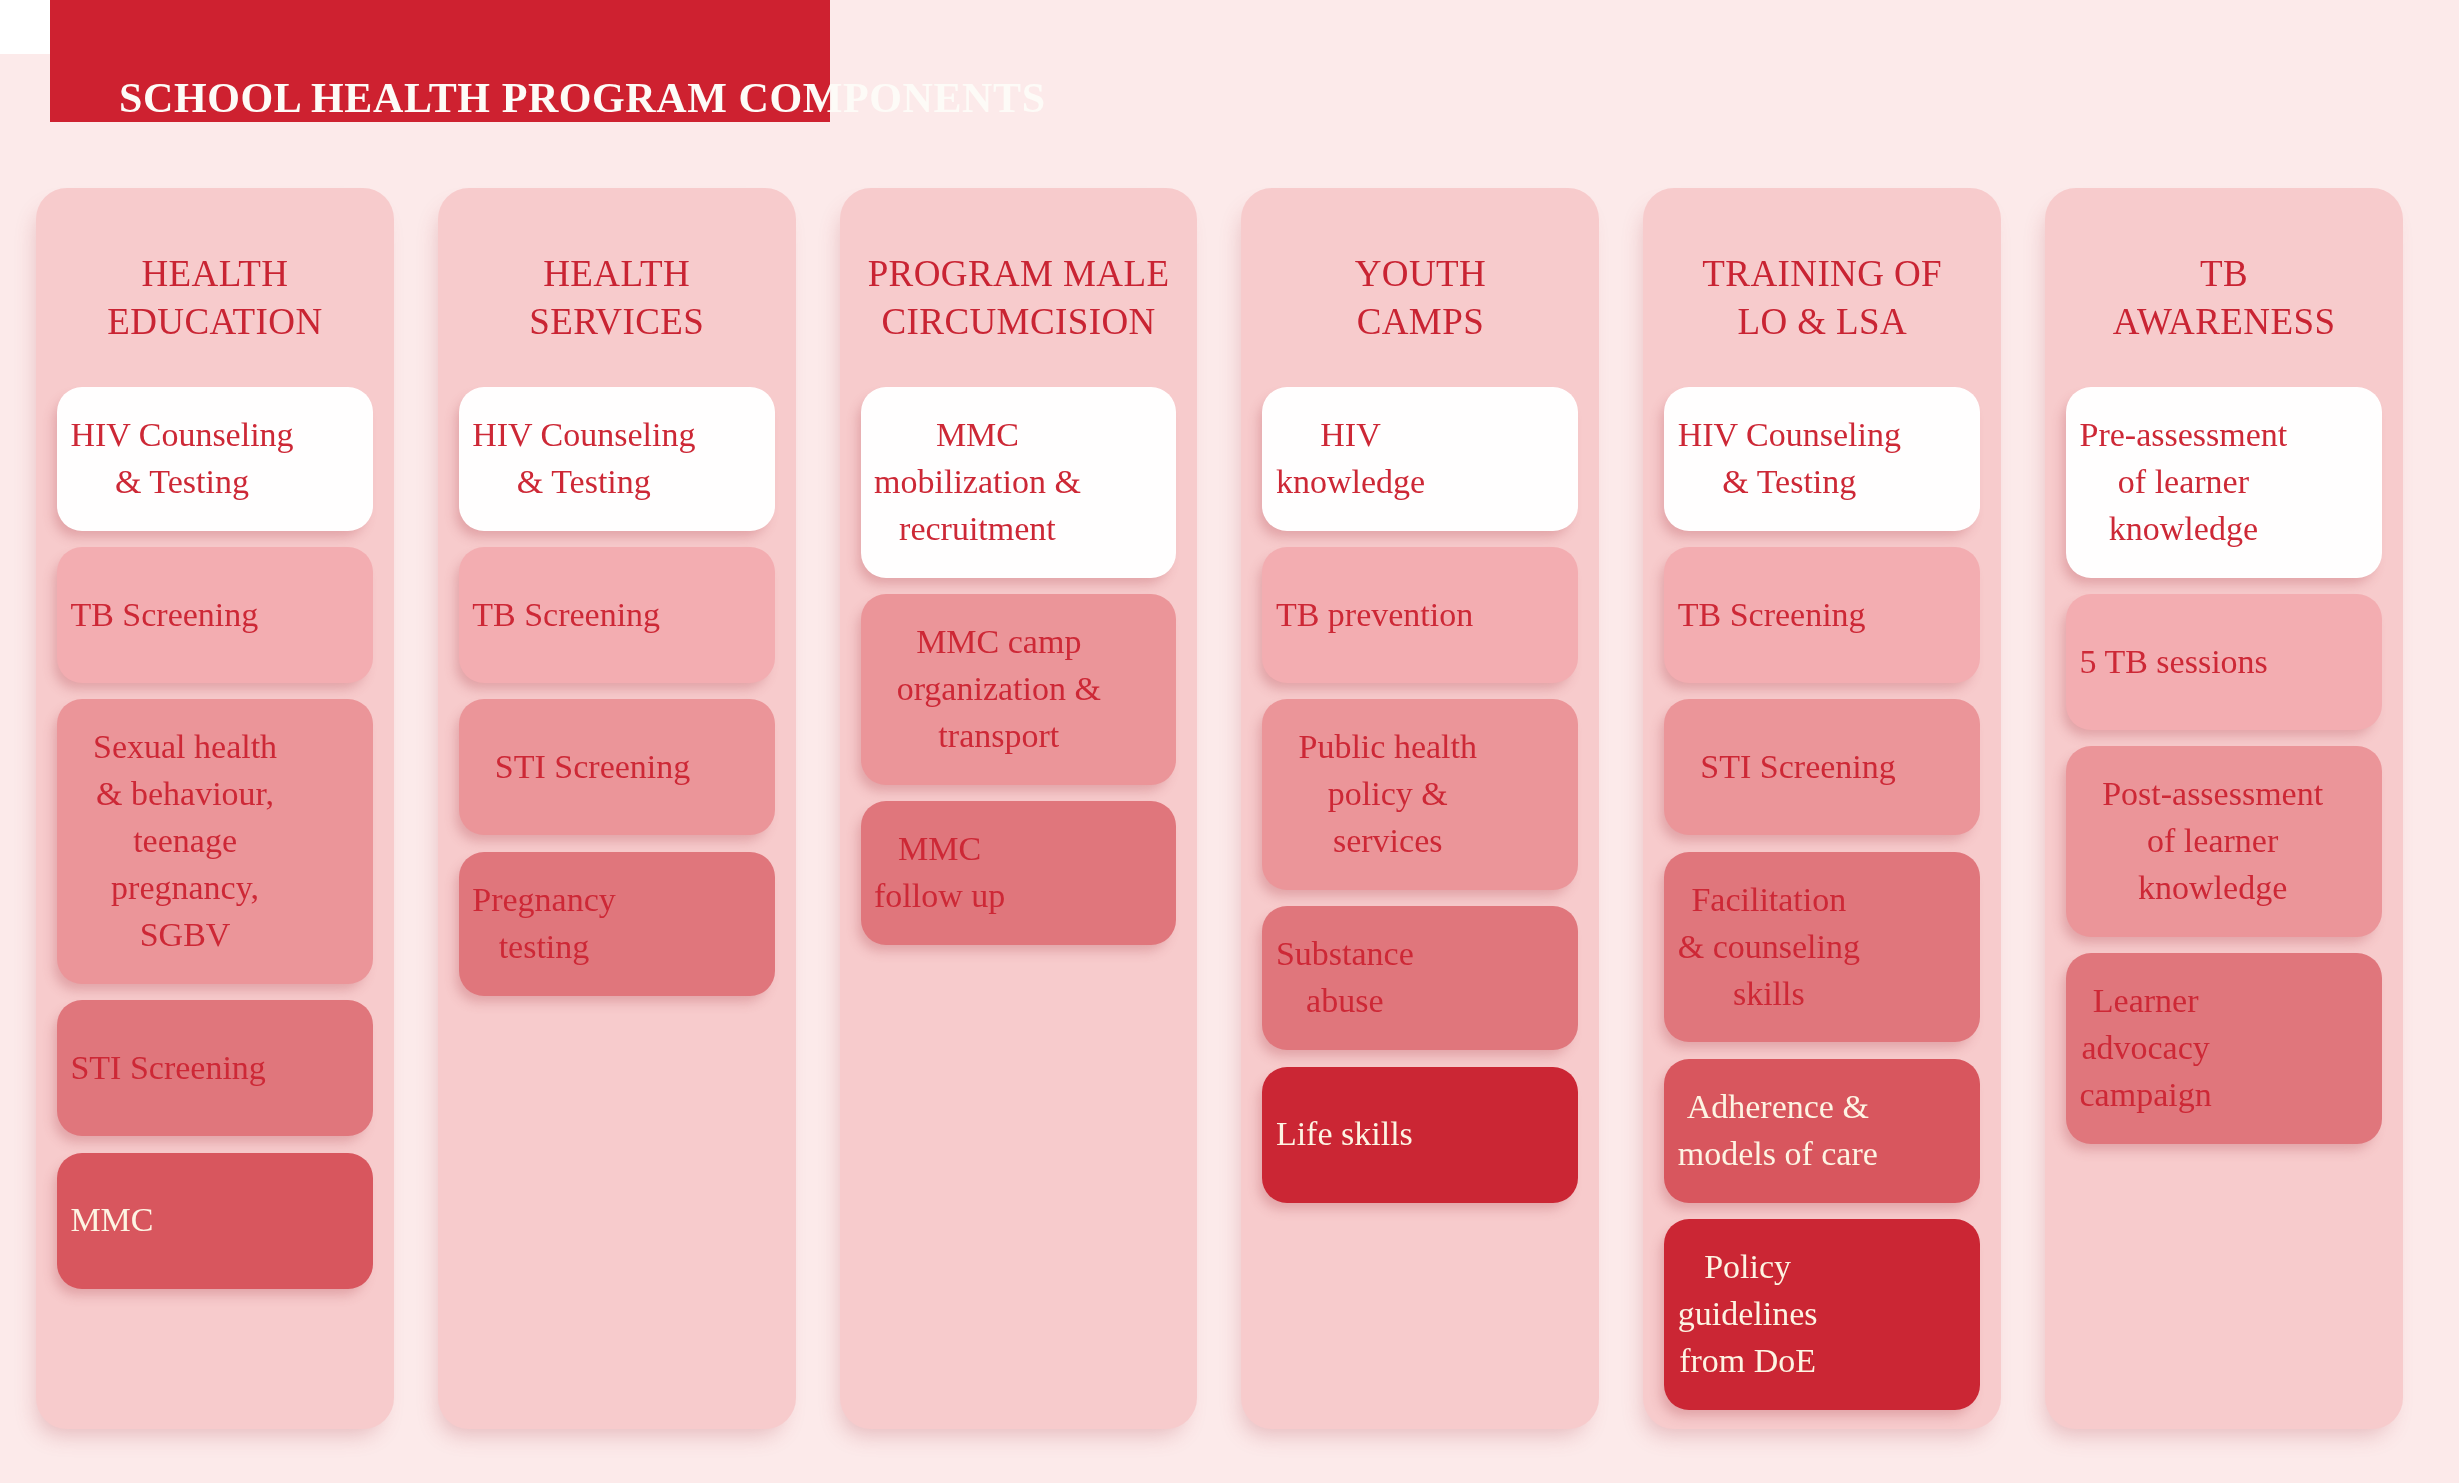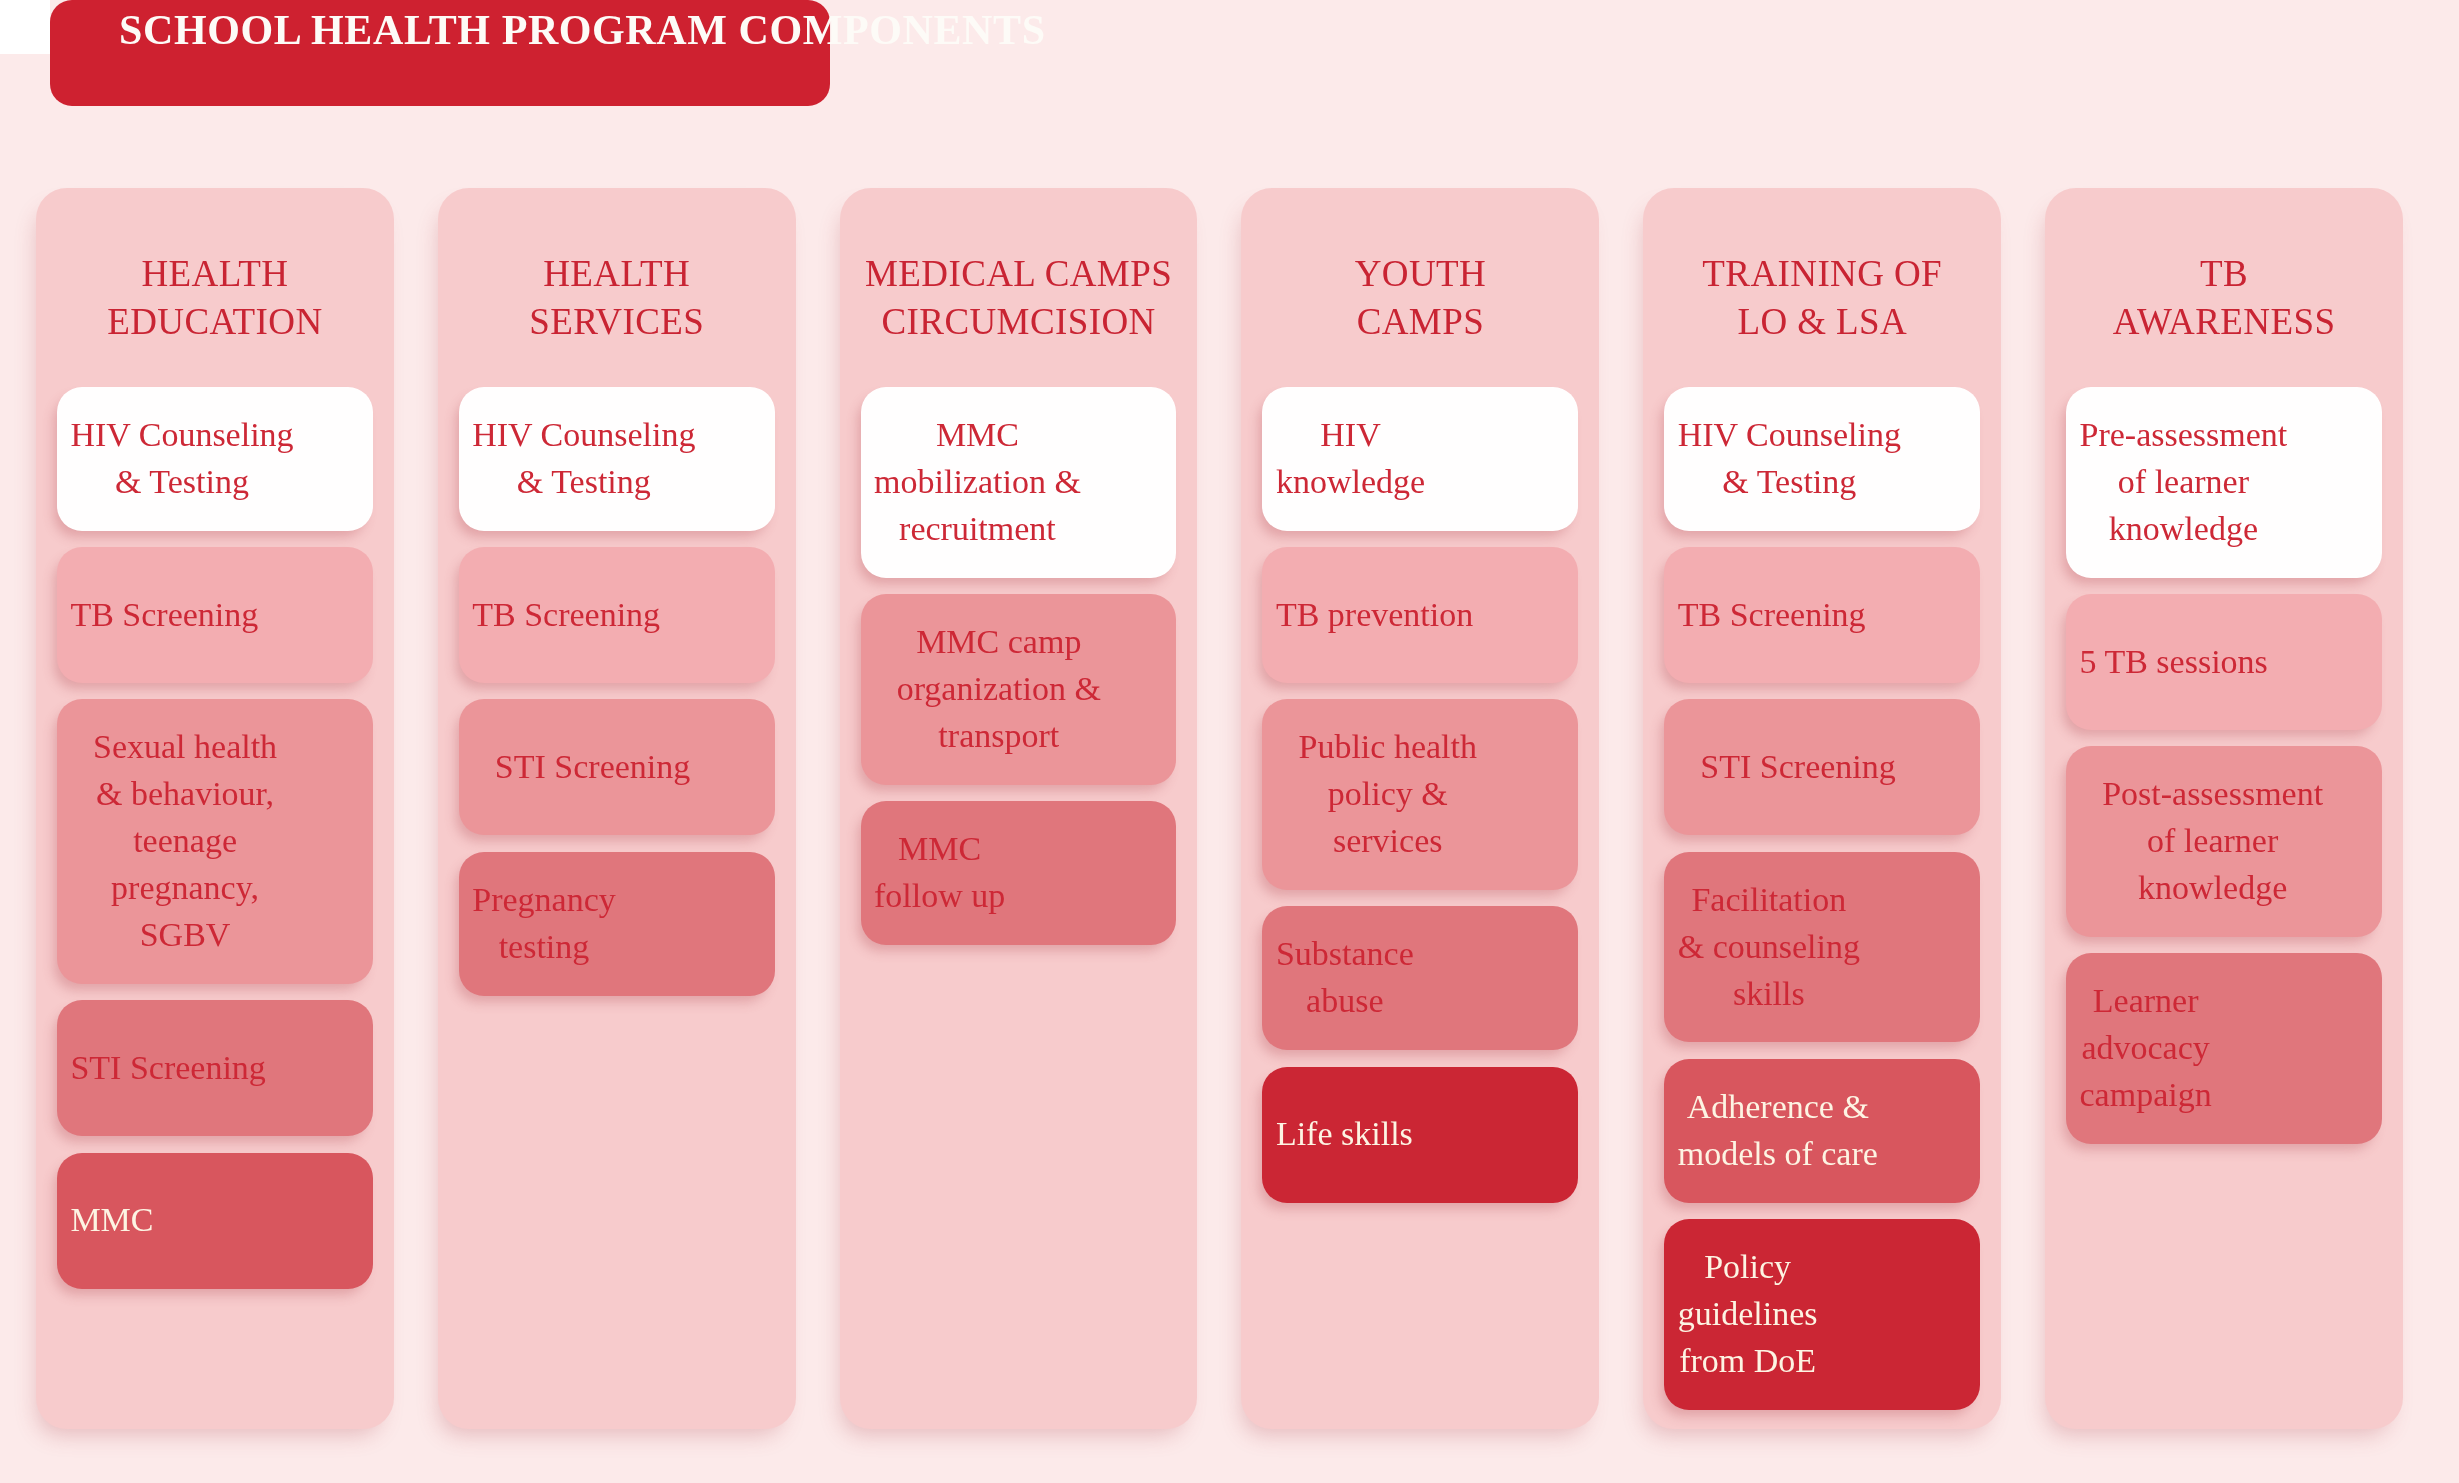--- a/index.html
+++ b/index.html
@@ -11,23 +11,23 @@
     font-family:"Liberation Serif","DejaVu Serif",serif;
   }
   
   .corner{
     position:absolute;left:0;top:0;width:50px;height:54px;
     background:#ffffff;
   }
   
   .banner{
     position:absolute;left:50px;top:0;
-    width:780px;height:106px;
+    width:780px;height:122px;
     background:var(--banner-bg,#ce2130);
-    display:flex;align-items:flex-start;border-radius:22px;
+    display:flex;align-items:flex-end;
   }
   .banner h1{
     margin:0;padding:5.8px 0 0 69px;
     font-size:42px;font-weight:bold;
     letter-spacing:0.6px;
     color:var(--banner-text,#fdfbf7);
     white-space:nowrap;
   }
   
   .columns{
@@ -139,21 +139,21 @@
   </div>
 
   <div class="card tone-tint3">
     <span class="card-label">Pregnancy
 testing</span>
   </div>
 </div>
   </section>
 
   <section class="panel">
-    <h2 class="panel-title">MEDICAL CAMPS
+    <h2 class="panel-title">PROGRAM MALE
 CIRCUMCISION</h2>
     <div class="cards">
   <div class="card tone-white">
     <span class="card-label">MMC
 mobilization &amp;
 recruitment</span>
   </div>
 
   <div class="card tone-tint2">
     <span class="card-label">MMC camp

